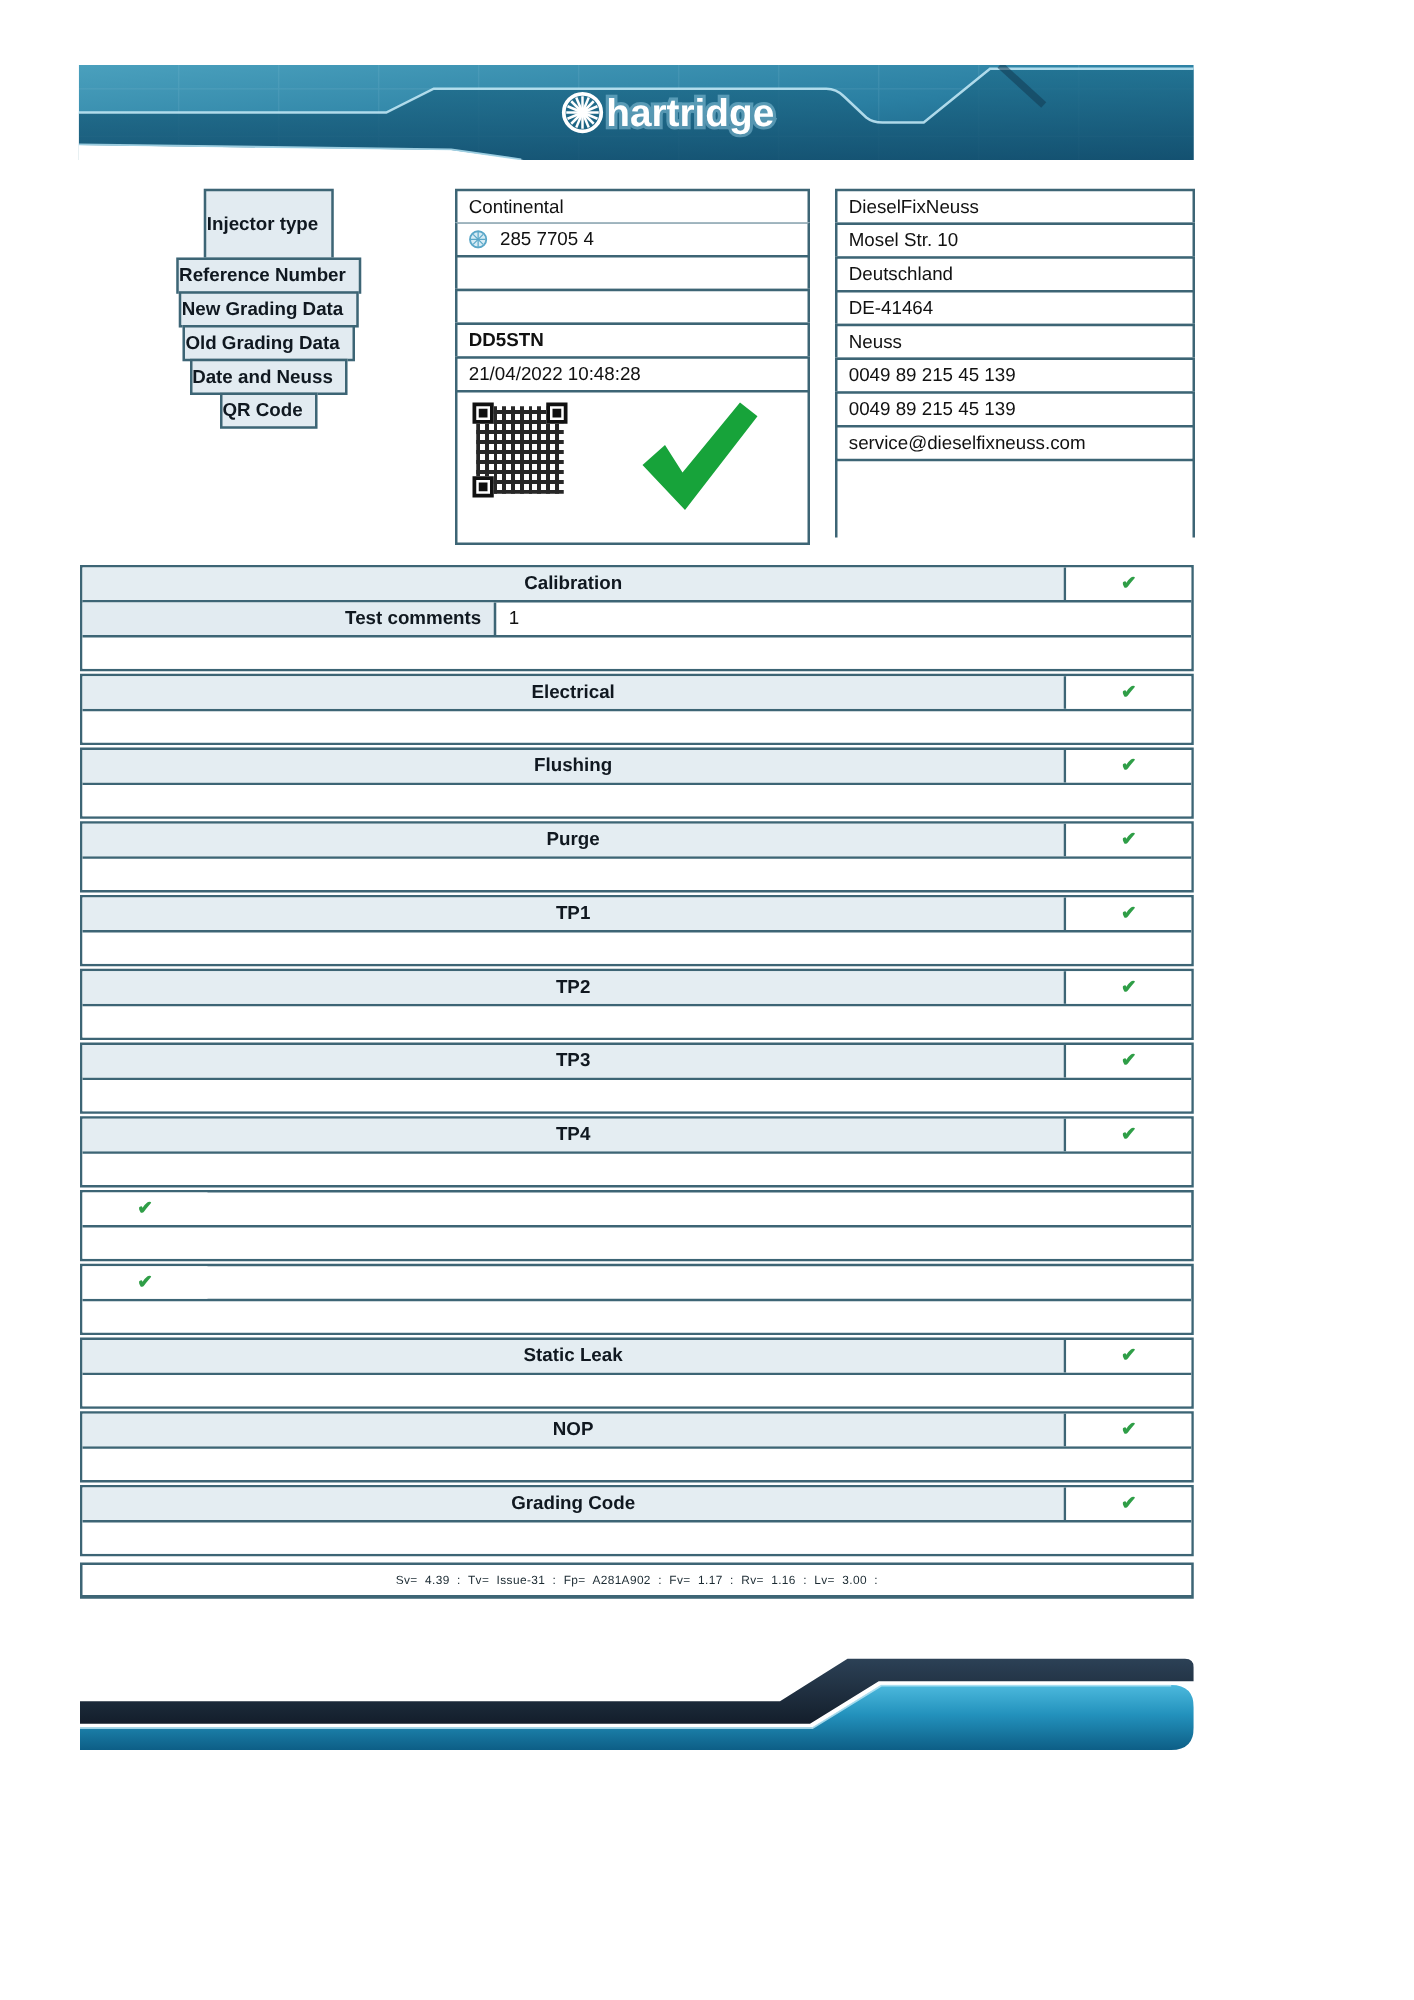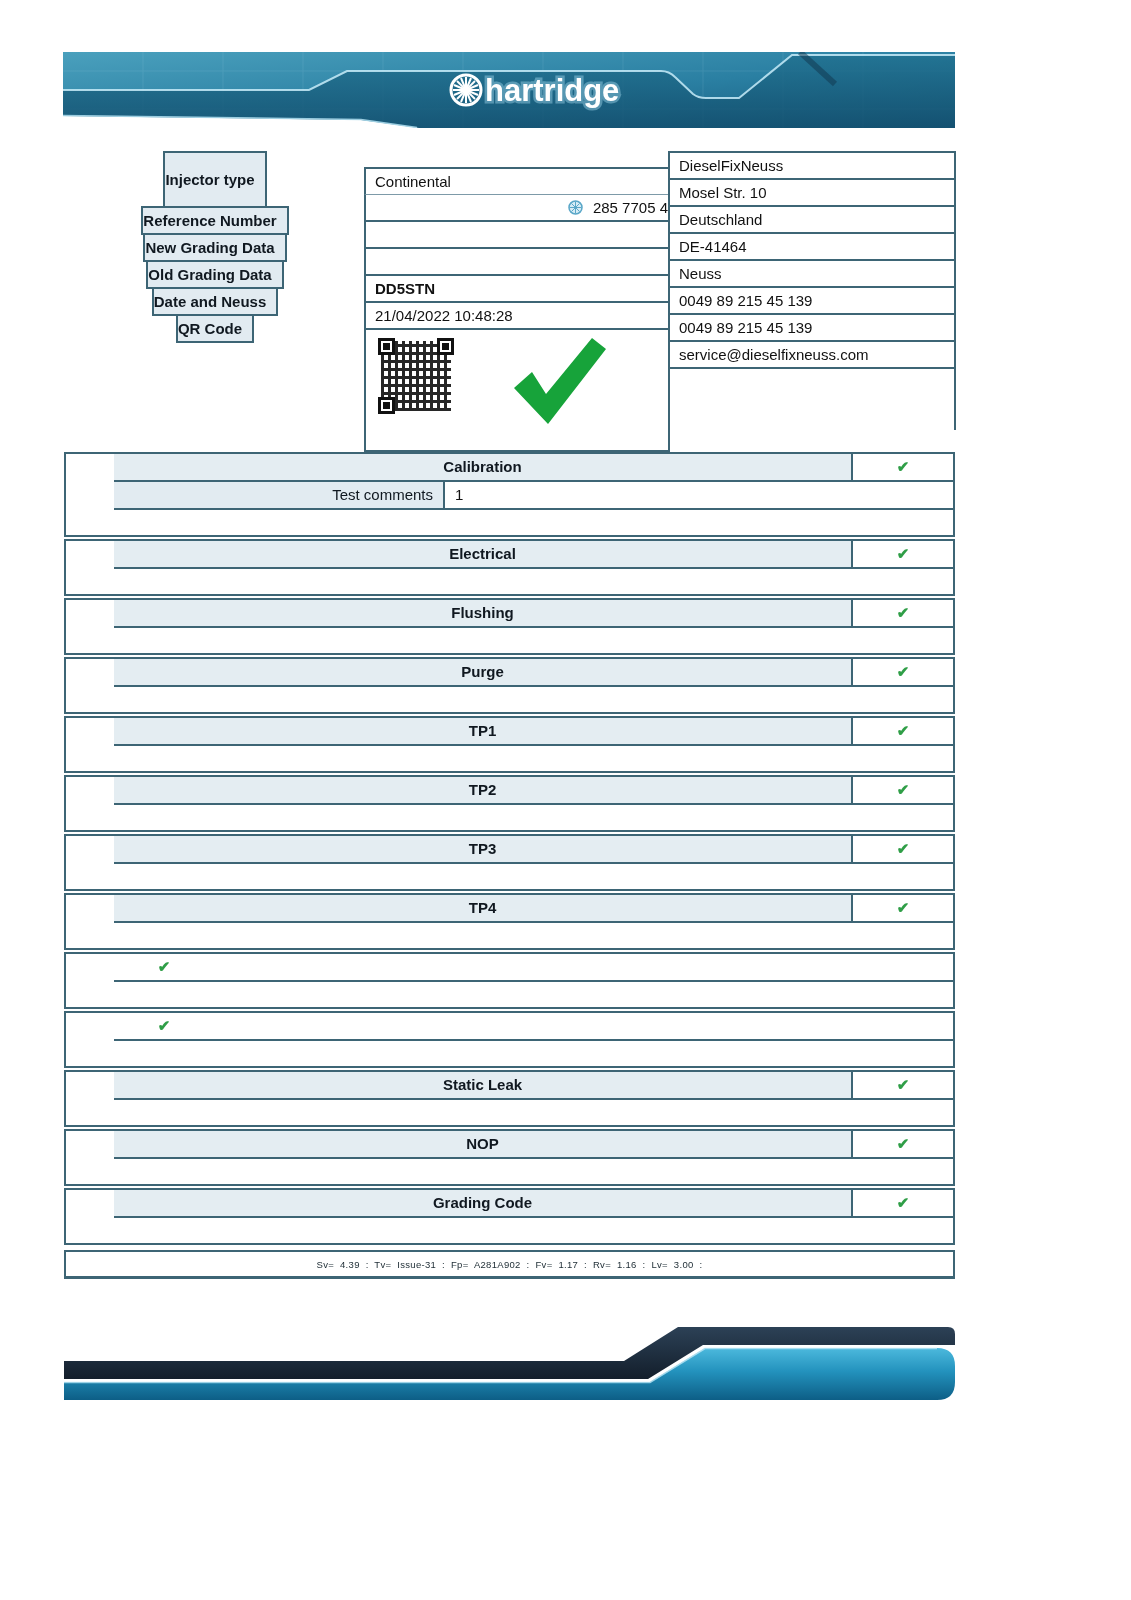--- a/index.html
+++ b/index.html
@@ -9,55 +9,55 @@
   
   .top-banner{position:absolute;left:63px;top:52px;width:748px;height:76px;}
   .top-banner svg{display:block;}
 
   
   .col{position:absolute;display:flex;flex-direction:column;}
   .cell{box-sizing:border-box;border:2px solid #3d6575;background:#fff;
         font-size:15px;display:flex;align-items:center;margin-top:-2px;}
   .cell:first-child{margin-top:0;}
   .labelcol{left:64px;top:151px;width:302px;align-items:center;}
-  .midcol{left:364px;top:151px;width:306px;margin-top:16px;}
+  .midcol{left:364px;top:151px;width:284px;}
   .rightcol{left:668px;top:151px;width:288px;}
   .lcell{background:#e2ebf1;justify-content:flex-end;padding-right:10px;
          font-weight:bold;color:#101820;}
   .vcell{padding-left:9px;}
-  .h29{height:29px;} .h28{height:28px;justify-content:flex-end;} .h57{height:57px;}
+  .h29{height:29px;} .h28{height:28px;} .h57{height:57px;}
   .thin-top{border-top-width:1px;border-top-color:#7d9aa8;}
   .qrcell{height:124px;position:relative;align-items:flex-start;}
   .opencell{height:63px;border-top:none;border-bottom:none;background:transparent;}
 
   .wheel-sm{width:15px;height:15px;margin-right:10px;flex:0 0 auto;}
 
   
   .qr{position:absolute;left:12px;top:8px;width:76px;height:76px;background:#fff;}
   .qr-noise{position:absolute;inset:3px;opacity:.92;background:
      repeating-linear-gradient(90deg,#151515 0 3px,rgba(0,0,0,0) 3px 7px),
      repeating-linear-gradient(0deg,#151515 0 3px,rgba(0,0,0,0) 3px 8px),
      repeating-linear-gradient(45deg,#fff 0 2px,rgba(0,0,0,0) 2px 6px);}
   .qr .f{position:absolute;width:17px;height:17px;border:3px solid #111;background:#fff;box-sizing:border-box;}
   .qr .f::after{content:"";position:absolute;inset:2px;background:#111;}
   .f.tl{left:0;top:0;} .f.tr{right:0;top:0;} .f.bl{left:0;bottom:0;}
   .big-check{position:absolute;left:142px;top:6px;width:100px;height:92px;}
 
   
   .sections{position:absolute;left:64px;top:452px;width:891px;}
-  .section{box-sizing:border-box;border:2px solid #3d6575;background:#fff;margin-bottom:2px;padding-left:48px;}
+  .section{box-sizing:border-box;border:2px solid #3d6575;background:#fff;margin-bottom:2px;}
   .sec-top{display:flex;}
   .sec-title{box-sizing:border-box;flex:1 1 auto;background:#e4edf2;
              border-right:2px solid #3d6575;text-align:center;font-weight:bold;
              font-size:15px;height:26px;line-height:26px;color:#101820;}
   .sec-check{box-sizing:border-box;width:100px;height:26px;line-height:26px;
              text-align:center;background:#fff;}
   .check{color:#2f9e47;font-weight:bold;font-size:15px;}
   .sec-comments{display:flex;border-top:2px solid #3d6575;height:26px;}
-  .tc-label{box-sizing:border-box;width:331px;background:#e2ebf1;font-weight:normal;
+  .tc-label{box-sizing:border-box;width:331px;background:#e2ebf1;font-weight:bold;
             text-align:right;padding-right:10px;font-size:15px;line-height:26px;
             border-right:2px solid #3d6575;color:#101820;}
   .tc-value{flex:1;font-size:15px;line-height:26px;padding-left:10px;}
   .sec-spacer{height:25px;border-top:2px solid #3d6575;background:#fff;}
 
   
   .version-row{box-sizing:border-box;margin-top:5px;border:2px solid #3d6575;
                border-bottom-width:3px;height:29px;text-align:center;
                font-size:9.5px;line-height:25px;color:#1c2b33;word-spacing:3px;letter-spacing:.3px;}
 

